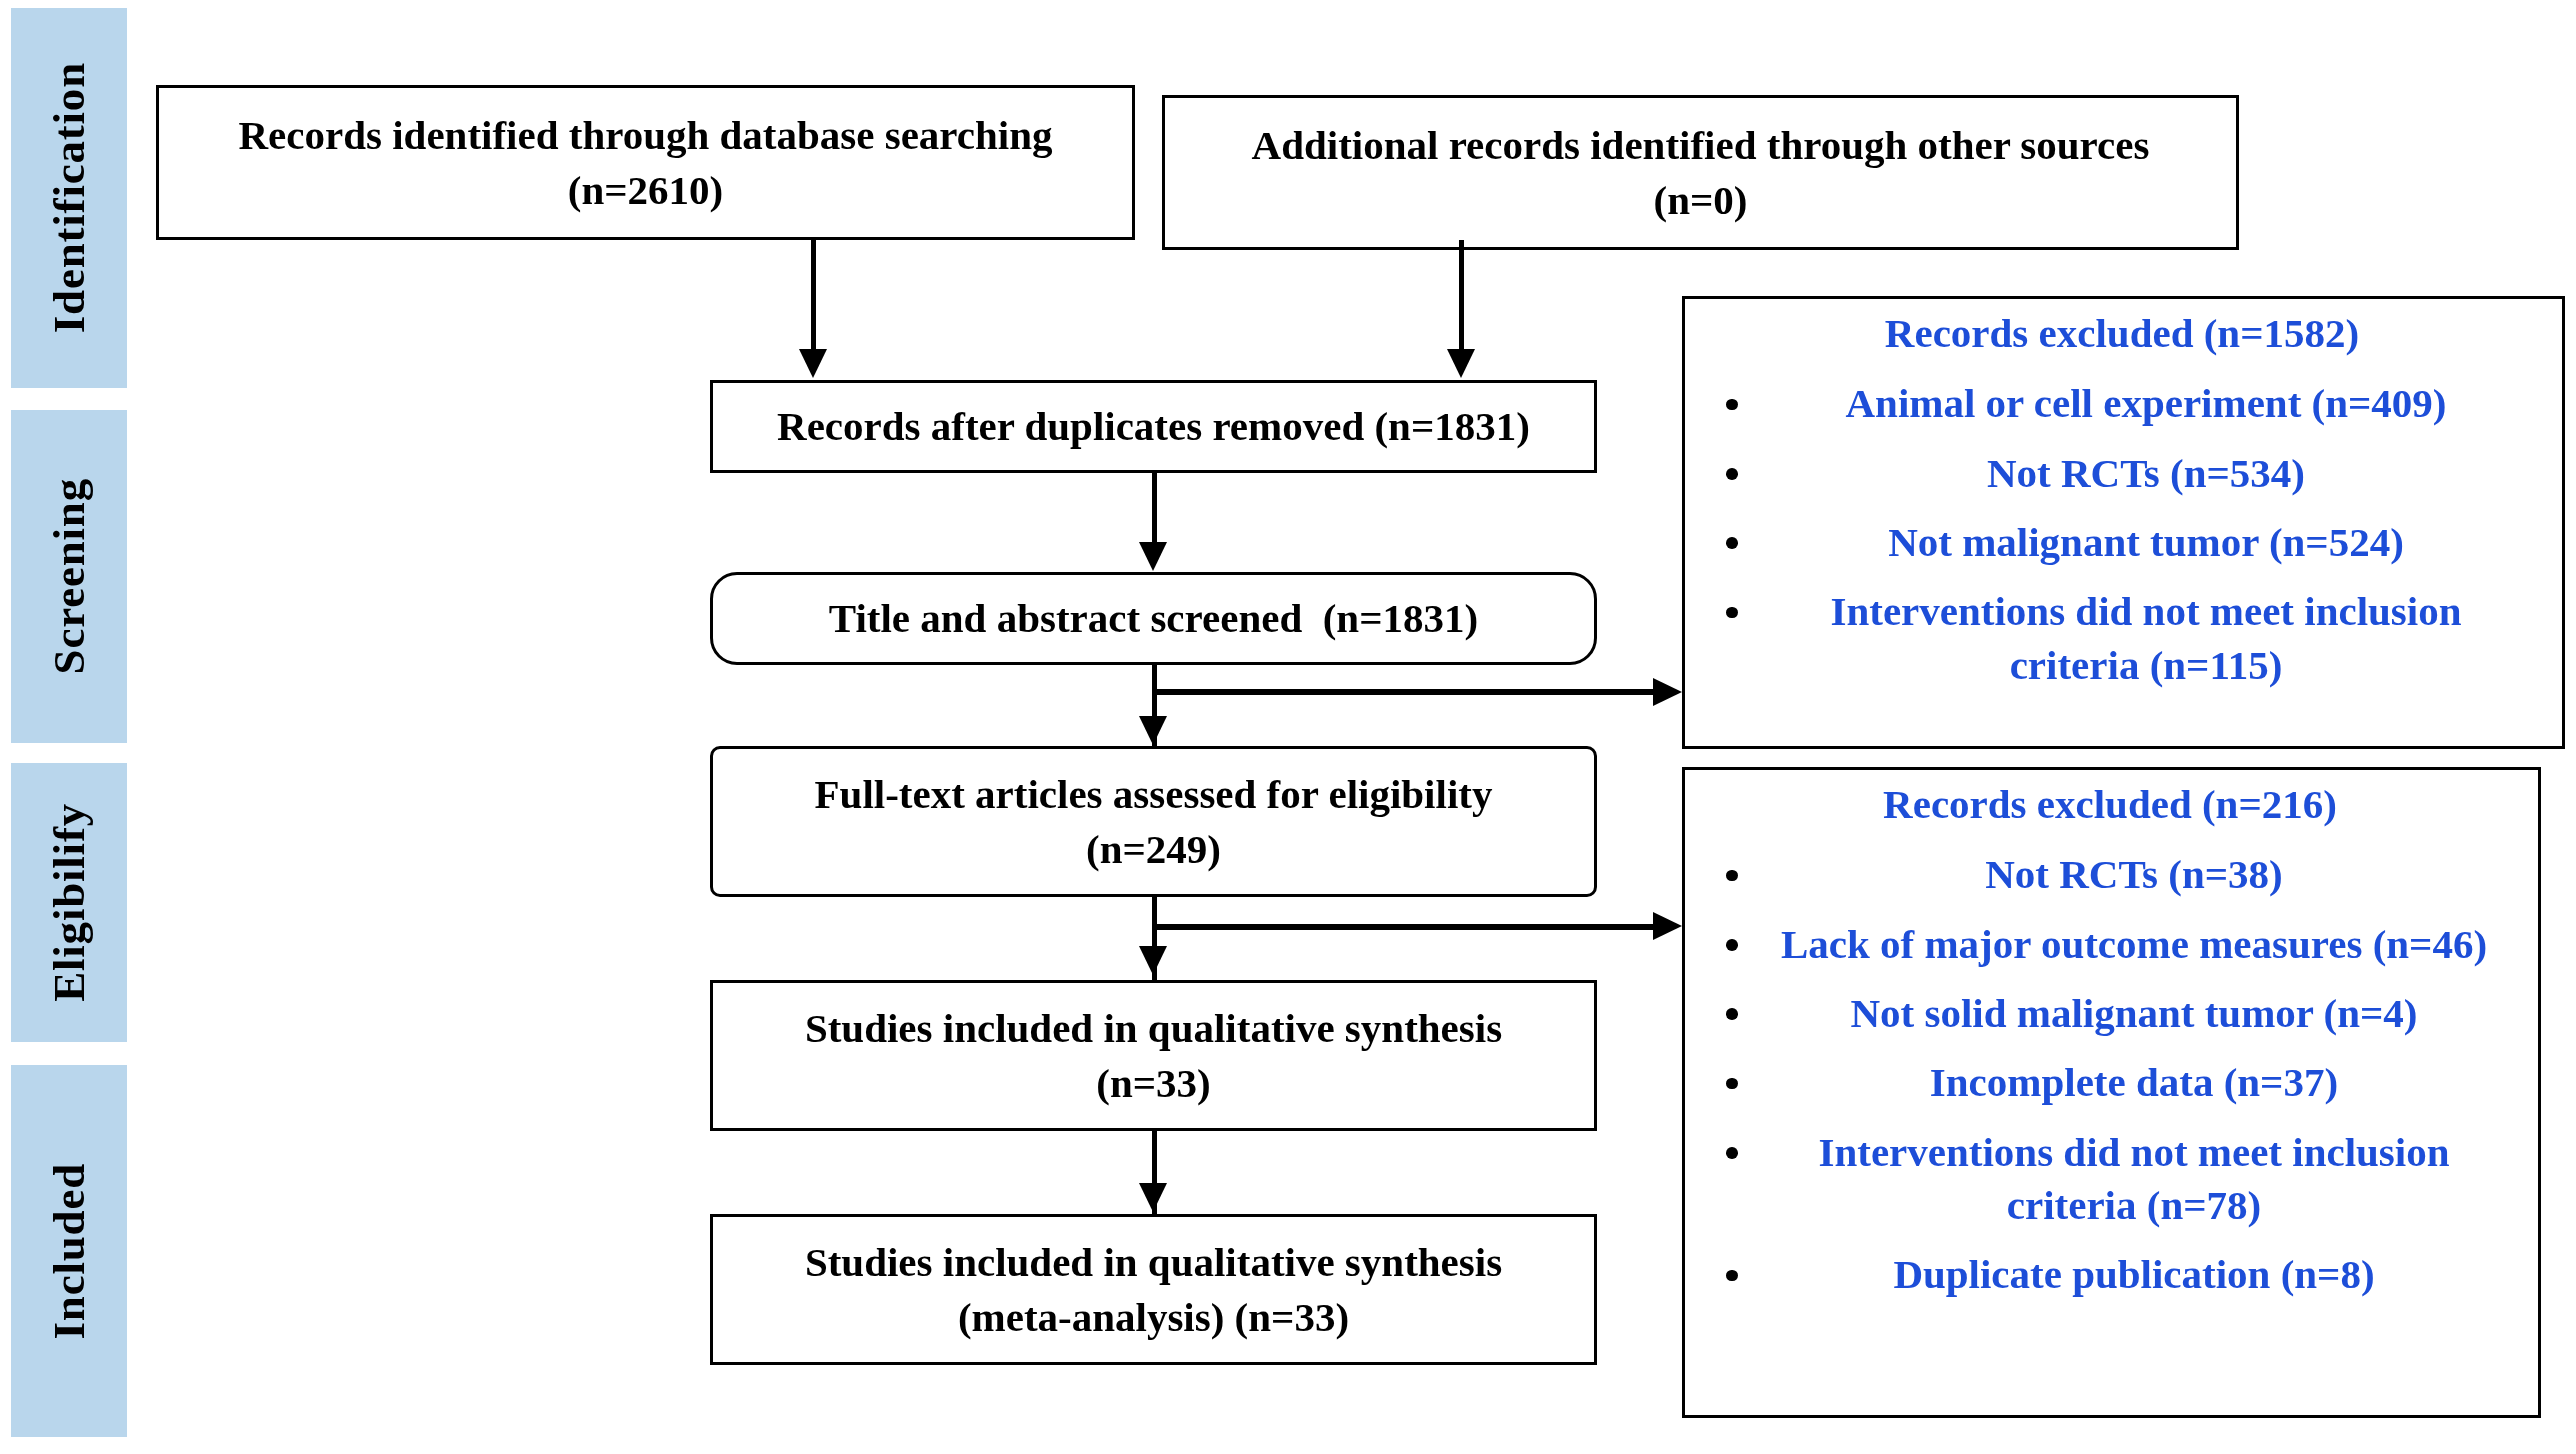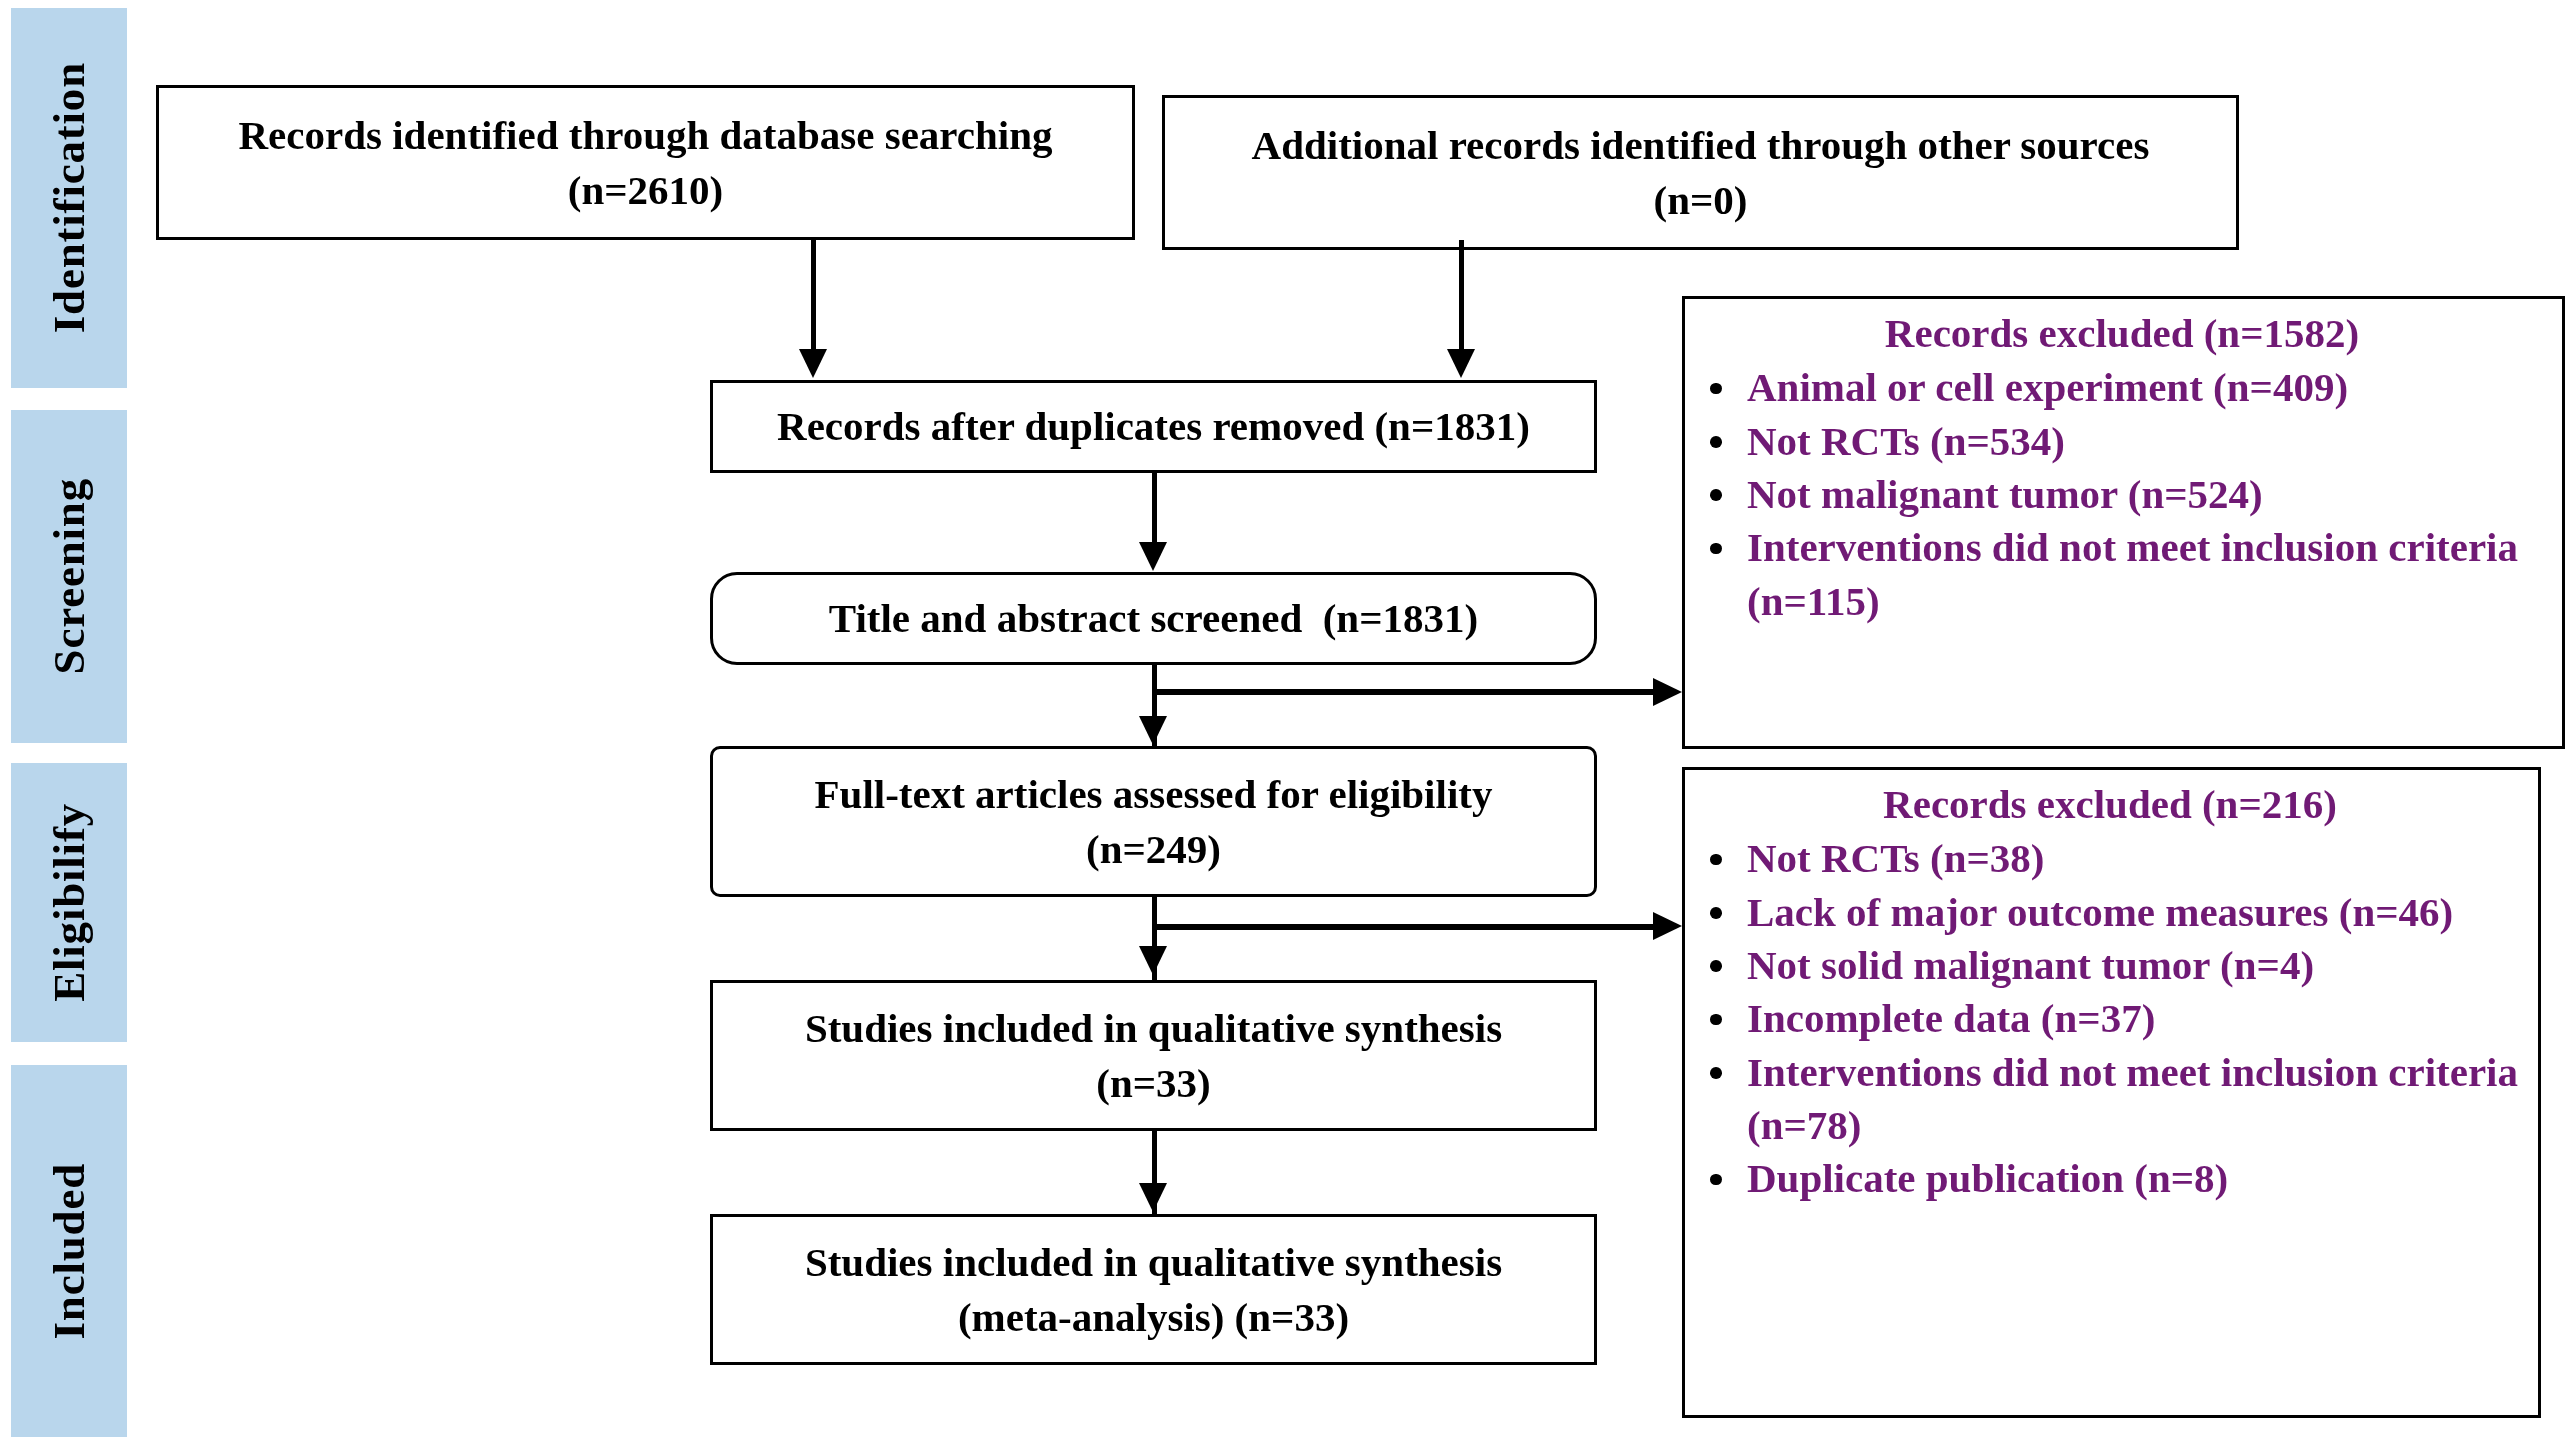--- a/index.html
+++ b/index.html
@@ -59,21 +59,21 @@
     display: block;
     white-space: pre;
   }
 
   
   .excl-box {
     position: absolute;
     box-sizing: border-box;
     border: 3.9px solid #000000;
     background: #ffffff;
-    color: #701a75;
+    color: #1d4ed8;
     font-weight: bold;
     font-size: 41px;
     line-height: 1.30;
     padding: 7.7px 17px 7.7px 14px;
     display: flex;
     flex-direction: column;
     justify-content: flex-start;
   }
   .excl-title {
     text-align: center;
@@ -82,22 +82,23 @@
     white-space: nowrap;
   }
   .excl-list {
     list-style: none;
     margin: 0;
     padding: 0;
   }
   .excl-list li {
     position: relative;
     padding-left: 48px;
-    margin: 0;
-    font-weight: bold;
+    margin: 16px;
+    font-weight: bold;
+    text-align: center;
   }
   .excl-list li .bullet-dot {
     position: absolute;
     left: 11px;
     top: 0.52em;
     width: 11.6px;
     height: 11.6px;
     background: #000000;
     border-radius: 50%;
   }

